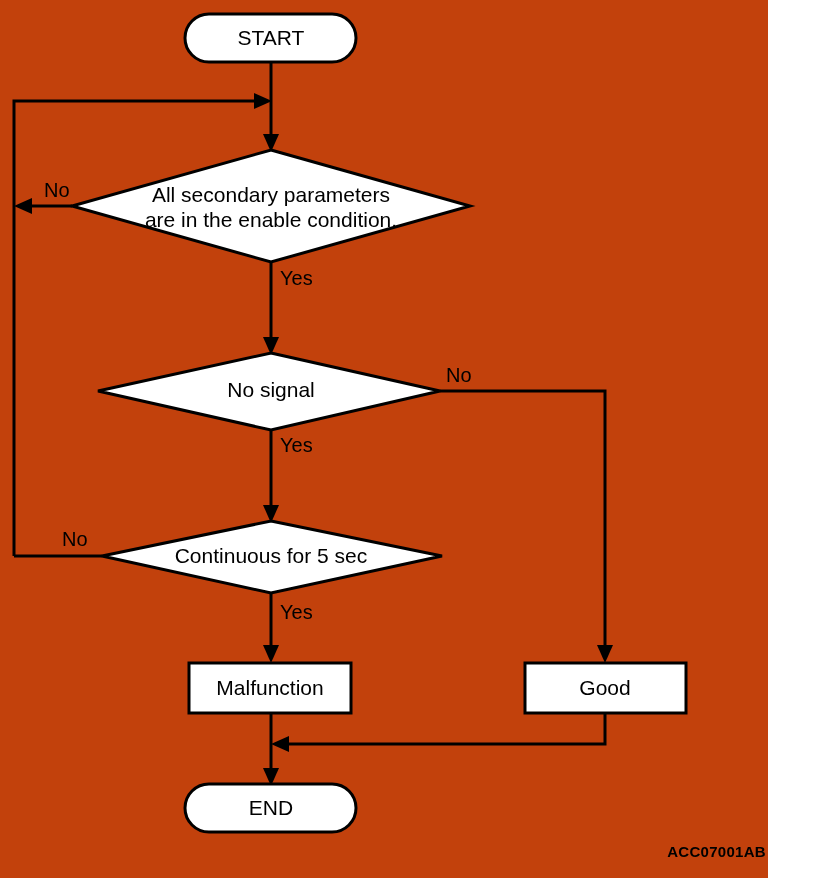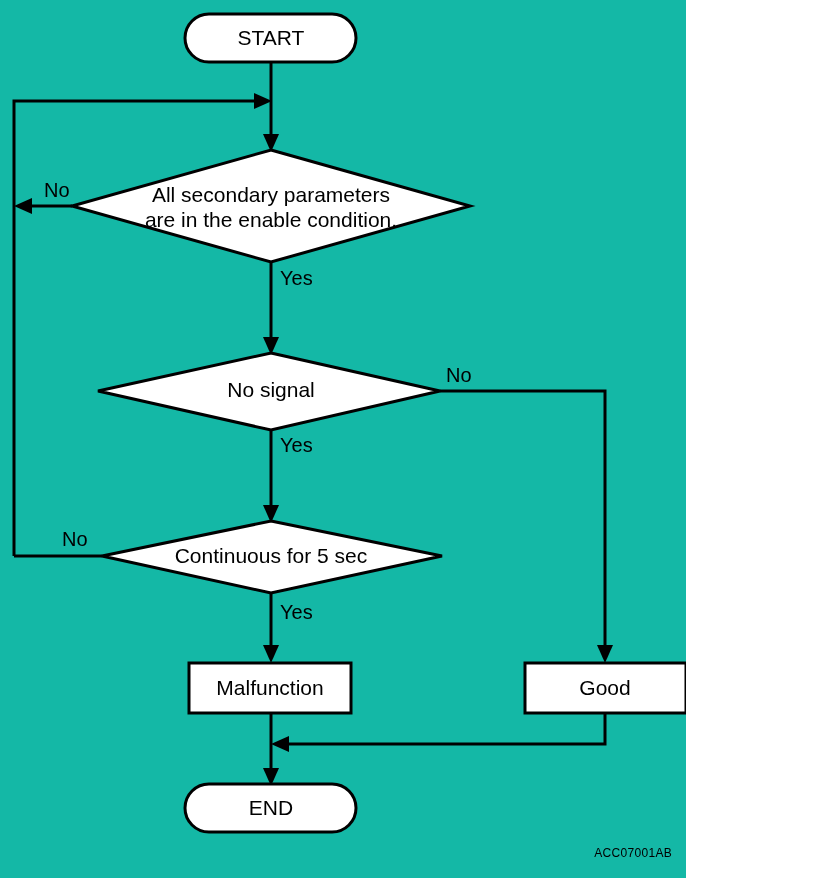--- a/index.html
+++ b/index.html
@@ -6,23 +6,23 @@
     margin: 0;
     padding: 0;
     background: #ffffff;
   }
   body {
     font-family: "Liberation Sans", sans-serif;
     color: #000000;
   }
   #page {
     position: relative;
-    width: 686px;
+    width: 768px;
     height: 878px;
-    background: #14b8a6;
+    background: #c2410c;
     overflow: hidden;
     text-align: center;
   }
   #flow-svg {
     position: absolute;
     left: 0;
     top: 0;
     width: 822px;
     height: 878px;
   }
@@ -52,25 +52,25 @@
   }
   .edge-label {
     font-family: "Liberation Sans", sans-serif;
     font-size: 20px;
     fill: #000000;
     dominant-baseline: middle;
   }
   .edge-label.anchor-start { text-anchor: start; }
   .figure-code {
     position: absolute;
-    right: 14px;
+    right: 2px;
     bottom: 18px;
     font-family: "Liberation Sans", sans-serif;
-    font-size: 12px;
-    font-weight: normal;
+    font-size: 15px;
+    font-weight: bold;
     letter-spacing: 0.3px;
     color: #000000;
     white-space: nowrap;
   }
 </style>
 </head>
 <body>
 
 <div id="page">
 

